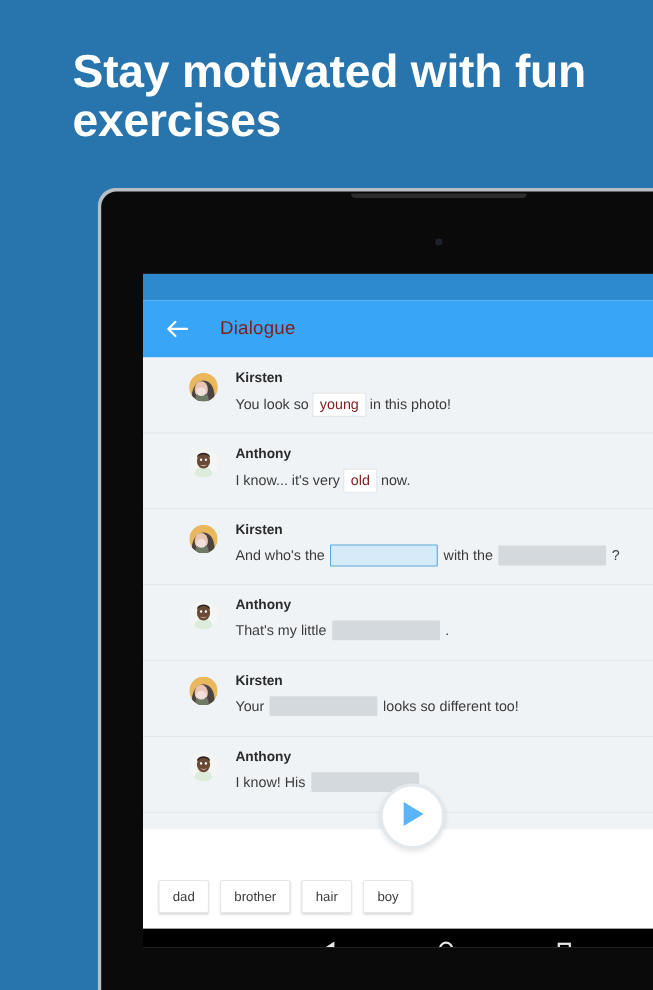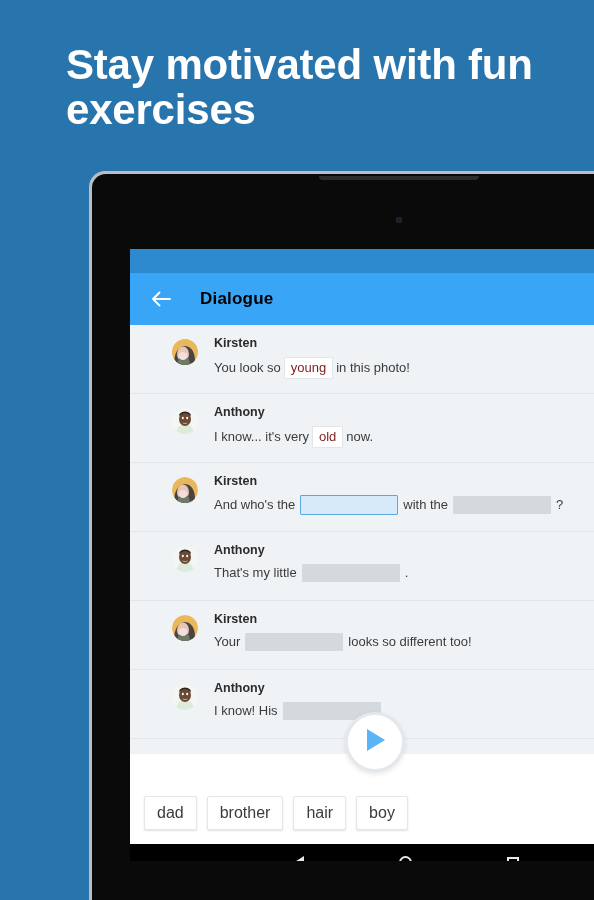--- a/index.html
+++ b/index.html
@@ -95,23 +95,23 @@
   .app-bar {
     height: 52px;
     background: #38A5F7;
     display: flex;
     align-items: center;
     padding-left: 20px;
     gap: 28px;
   }
   .back-arrow { width: 22px; height: 22px; display: block; }
   .app-title {
-    color: #000000;
+    color: #7f1d1d;
     font-size: 17px;
-    font-weight: bold;
+    font-weight: normal;
     letter-spacing: 0.2px;
   }
 
   
   .dialogue-list {
     background: #F0F3F5;
     height: 429px;
     overflow: hidden;
   }
   .dialogue-row {
@@ -186,21 +186,21 @@
     display: flex;
     align-items: flex-end;
     padding: 0 0 14px 14px;
     gap: 10px;
   }
   .chip {
     background: #ffffff;
     border: 1px solid #e6e6e6;
     border-radius: 2px;
     padding: 7px 12px;
-    font-size: 16px;
+    font-size: 12px;
     color: #3b3b3b;
     box-shadow: 0 1px 2px rgba(0,0,0,0.13);
     white-space: nowrap;
   }
 
   
   .play-fab {
     position: absolute;
     left: 215px;
     top: -42px;

